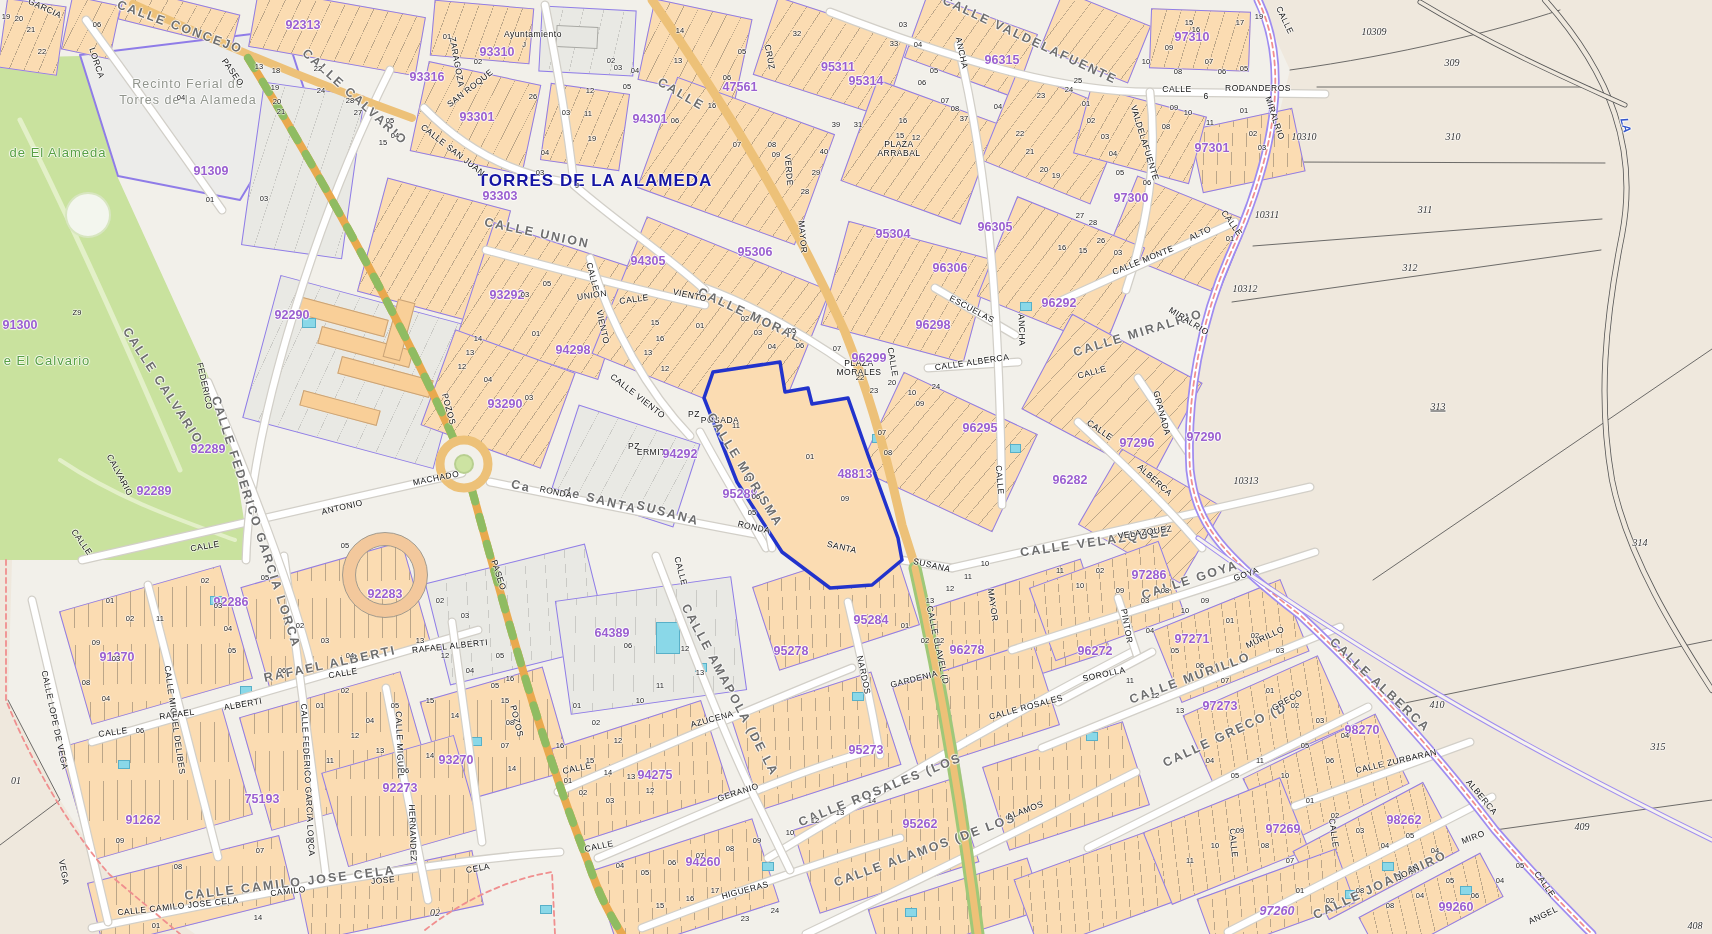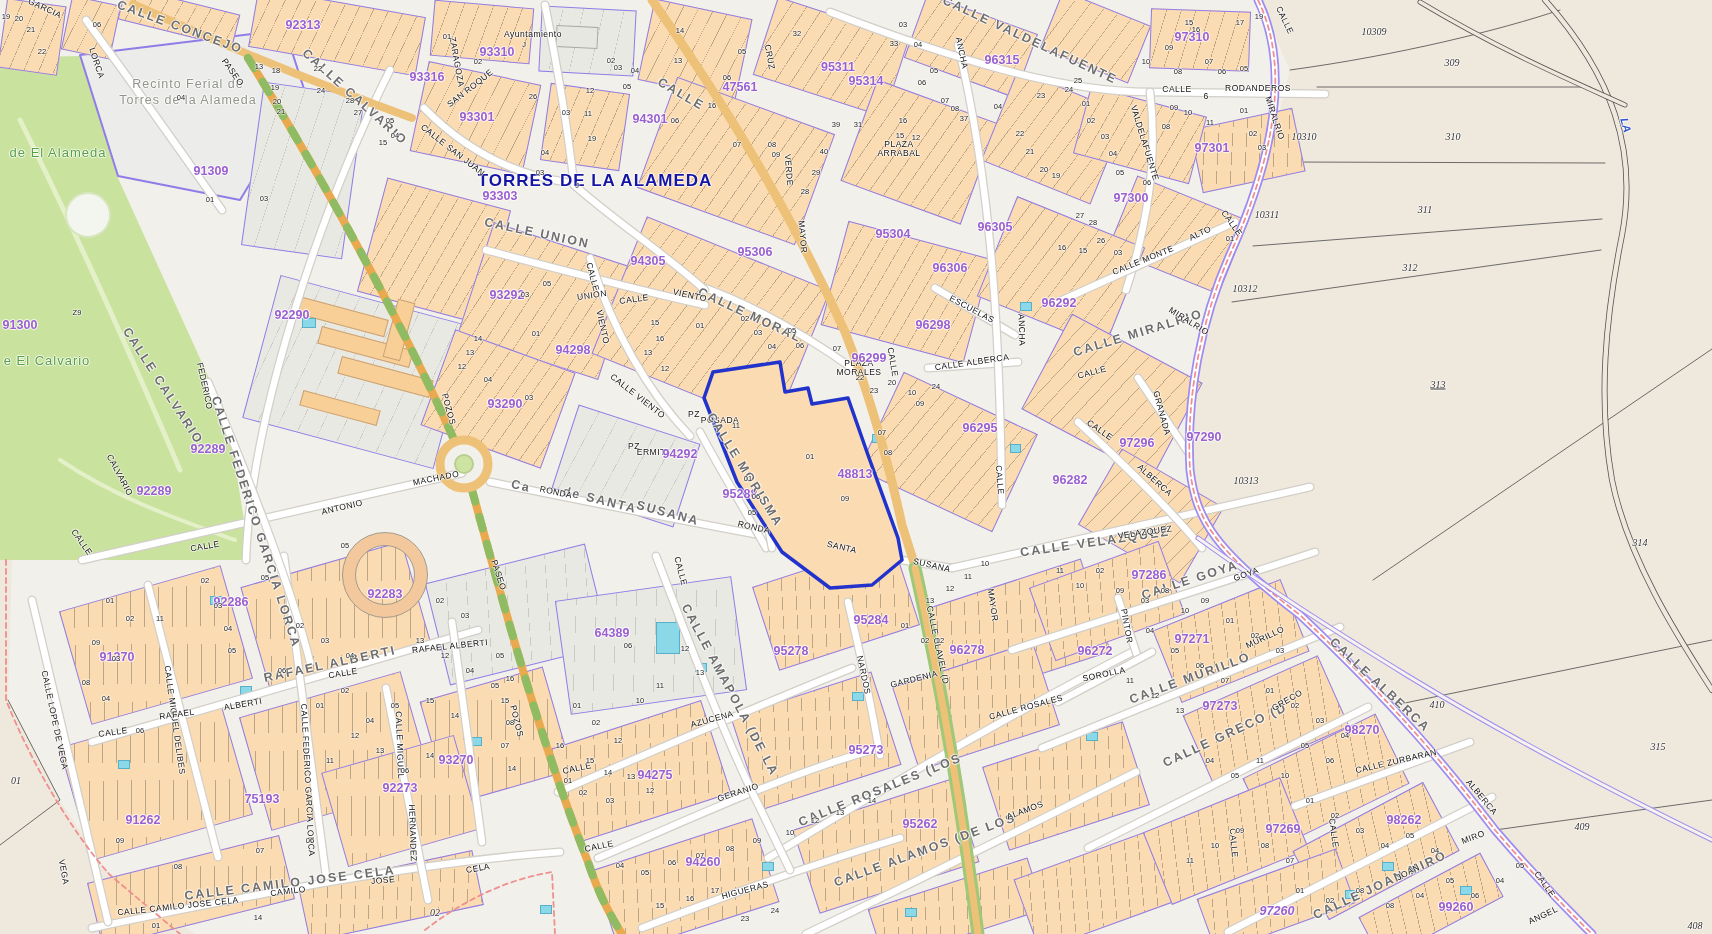--- a/index.html
+++ b/index.html
@@ -327,21 +327,21 @@
     <div class="lb b" style="left: 20px; top: 325px;">91300</div>
     <div class="lb u" style="left: 1374px; top: 31px;">10309</div>
     <div class="lb u" style="left: 1452px; top: 62px;">309</div>
     <div class="lb u" style="left: 1453px; top: 136px;">310</div>
     <div class="lb u" style="left: 1304px; top: 136px;">10310</div>
     <div class="lb u" style="left: 1425px; top: 209px;">311</div>
     <div class="lb u" style="left: 1267px; top: 214px;">10311</div>
     <div class="lb u" style="left: 1399px; top: 267px; margin-left: 11px;">312</div>
     <div class="lb u" style="left: 1245px; top: 288px;">10312</div>
     <div class="lb u" style="left: 1246px; top: 480px;">10313</div>
-    <div class="lb u" style="left: 1438px; top: 384px; text-decoration: underline;">313</div>
+    <div class="lb u" style="left: 1438px; top: 406px; text-decoration: underline;">313</div>
     <div class="lb u" style="left: 1640px; top: 542px;">314</div>
     <div class="lb u" style="left: 1658px; top: 746px;">315</div>
     <div class="lb u" style="left: 1437px; top: 704px;">410</div>
     <div class="lb u" style="left: 1582px; top: 826px;">409</div>
     <div class="lb u" style="left: 1695px; top: 925px;">408</div>
     <div class="lb u" style="left: 16px; top: 780px;">01</div>
     <div class="lb u" style="left: 435px; top: 912px;">02</div>
     <div class="lb bl" style="left: 1626px; top: 125px; transform: translate(-50%, -50%) rotate(75deg);">LA</div>
     <div class="lb r" style="left: 180px; top: 27px; transform: translate(-50%, -50%) rotate(20deg);">CALLE CONCEJO</div>
     <div class="lb r" style="left: 355px; top: 97px; transform: translate(-50%, -50%) rotate(42deg);">CALLE CALVARIO</div>

